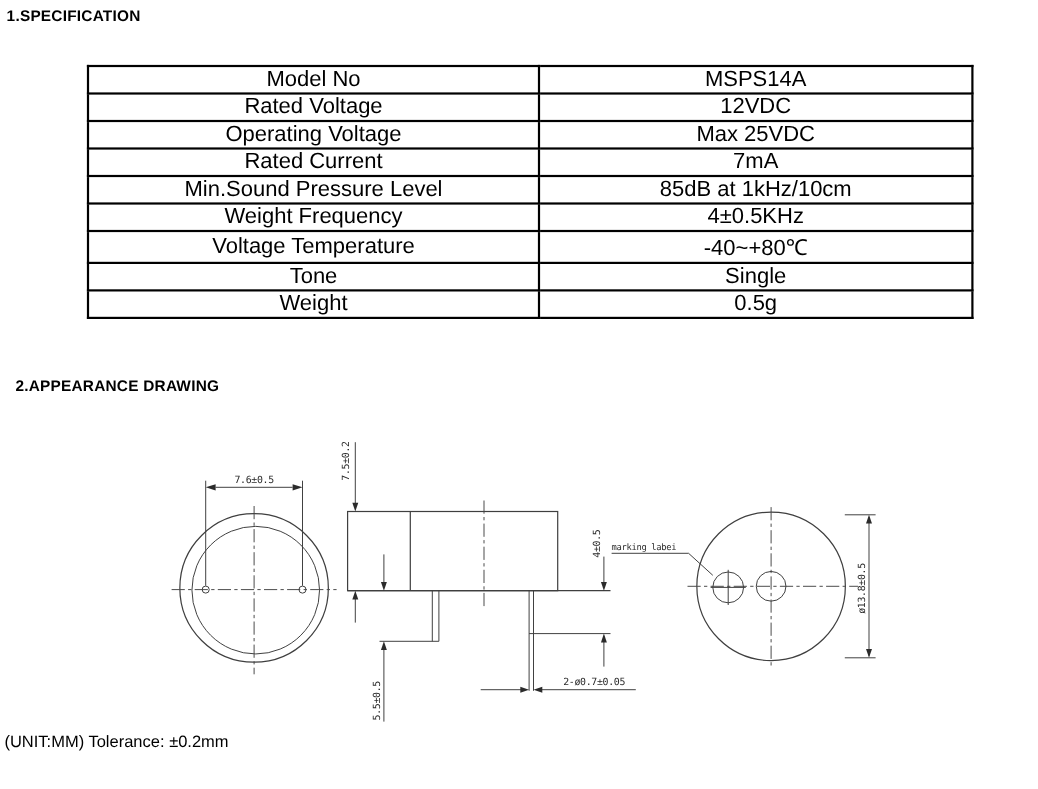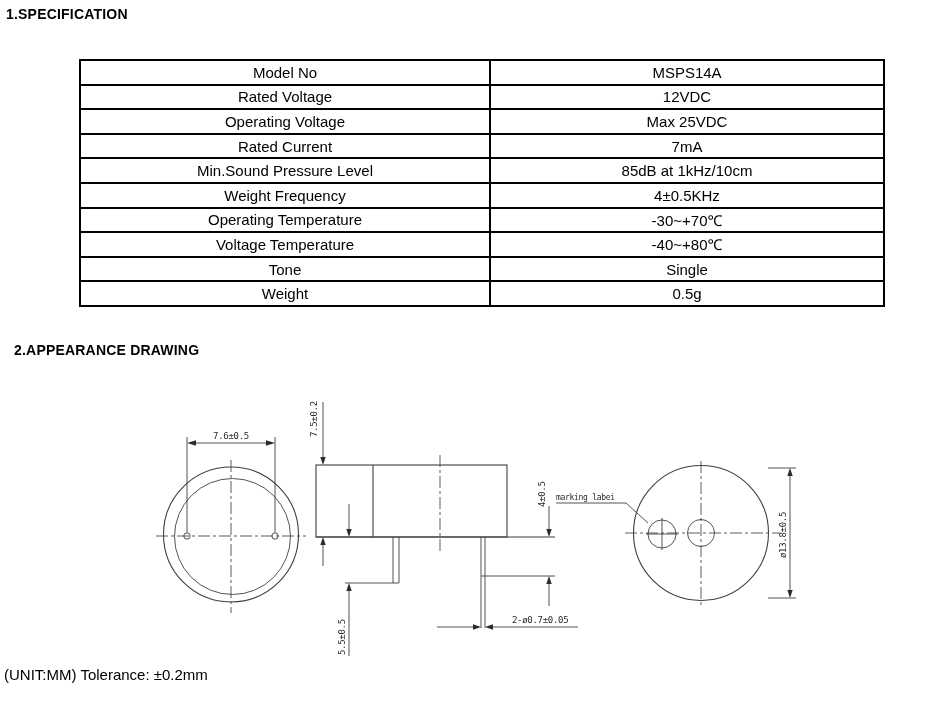--- a/index.html
+++ b/index.html
@@ -13,21 +13,21 @@
   }
   #h1 { left:6px; top:6px; }
   #h2 { left:14px; top:342px; }
   table.spec {
     position:absolute; left:79px; top:59px; width:804px;
     border-collapse:collapse; table-layout:fixed;
   }
   table.spec td {
     border:2px solid #000; height:22.6px; padding:0;
     text-align:center; vertical-align:middle;
-    font-size:15px; color:#000; white-space:nowrap;
+    font-size:20px; color:#000; white-space:nowrap;
   }
   svg.drawing { position:absolute; left:0; top:0; }
   .ln  { stroke:#3f3f3f; stroke-width:1.1; fill:none; }
   .thin{ stroke:#3f3f3f; stroke-width:0.9; fill:none; }
   .cl  { stroke:#4a4a4a; stroke-width:0.9; fill:none; stroke-dasharray:12 3 3 3; }
   .ar  { fill:#2b2b2b; stroke:none; }
   .dim { font-family:"DejaVu Sans Mono", monospace; font-size:9px; fill:#2b2b2b; letter-spacing:-0.3px; }
   .cad { font-family:"DejaVu Sans Mono", monospace; font-size:8px; fill:#2b2b2b; letter-spacing:-0.3px; }
   .footer {
     position:absolute; left:4px; top:666px; font-weight:normal;
@@ -61,24 +61,20 @@
       <td>Rated Current</td>
       <td>7mA</td>
     </tr>
     <tr>
       <td>Min.Sound Pressure Level</td>
       <td>85dB at 1kHz/10cm</td>
     </tr>
     <tr>
       <td>Weight Frequency</td>
       <td>4±0.5KHz</td>
-    </tr>
-    <tr>
-      <td>Operating Temperature</td>
-      <td>-30~+70℃</td>
     </tr>
     <tr>
       <td>Voltage Temperature</td>
       <td>-40~+80℃</td>
     </tr>
     <tr>
       <td>Tone</td>
       <td>Single</td>
     </tr>
     <tr>

